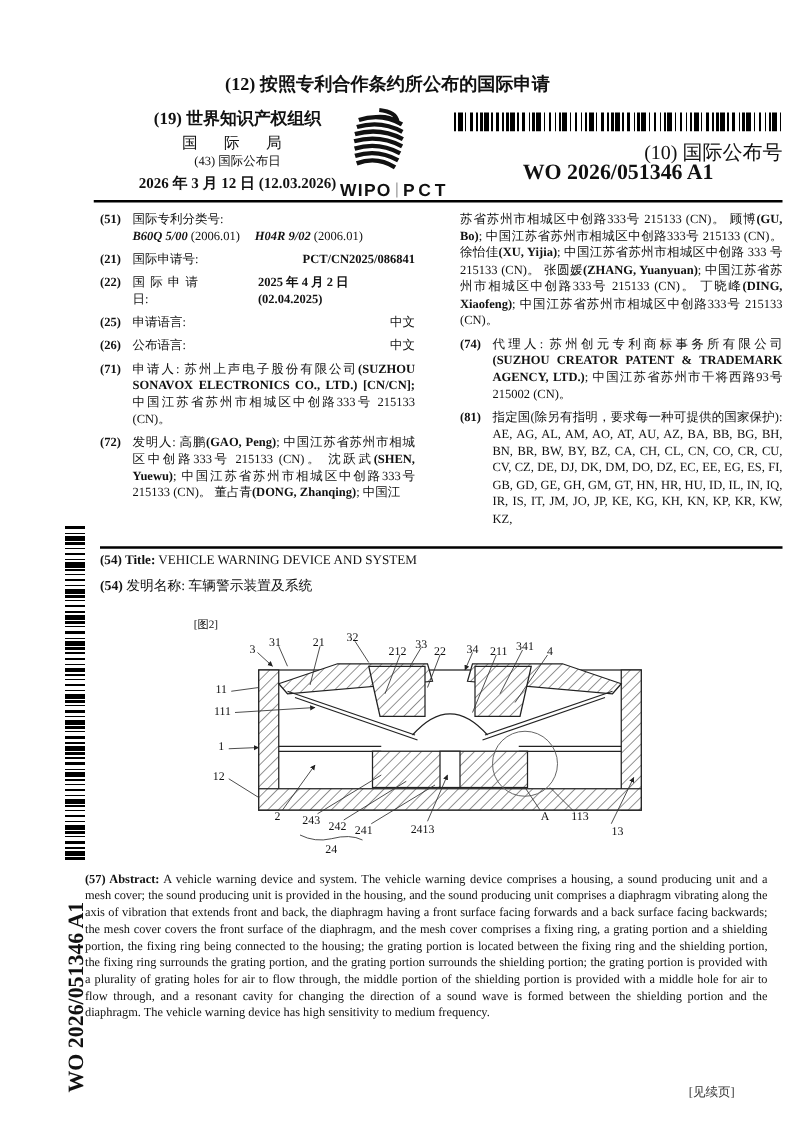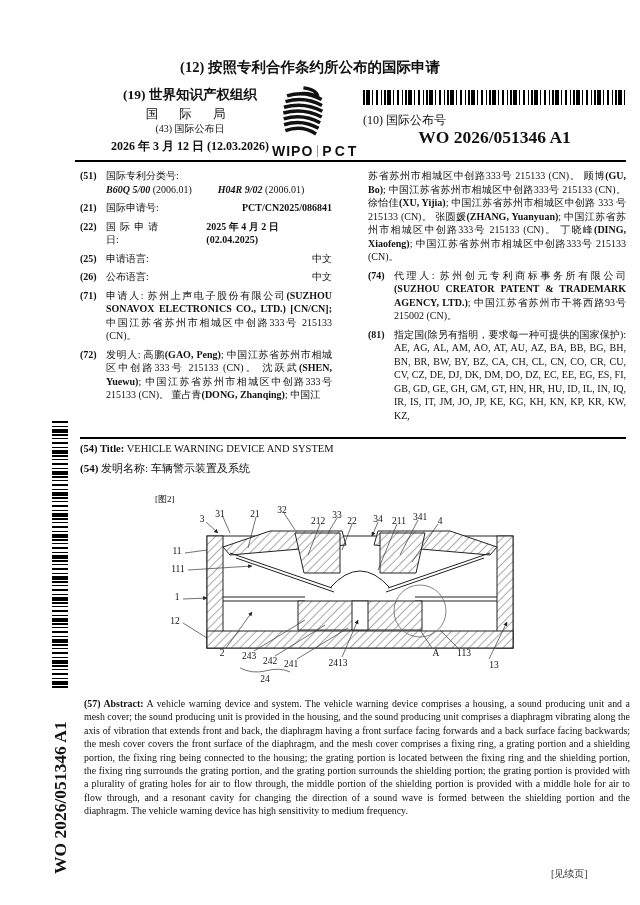--- a/index.html
+++ b/index.html
@@ -19,53 +19,53 @@
   .org-bureau{font-size:12.5px;letter-spacing:9px;margin-top:2px;}
   .date-block{top:122px;left:85px;width:210px;text-align:center;}
   .date-label{font-size:10px;font-weight:normal;}
   .date-value{font-size:12px;font-weight:bold;margin-top:2px;}
   .logo-block{top:84px;left:272px;width:108px;text-align:left;}
   .logo-text{font-family:"Liberation Sans","DejaVu Sans",sans-serif;font-weight:bold;font-size:14px;letter-spacing:1px;margin-top:1px;}
   .logo-sep{display:inline-block;width:1px;height:12px;background:#999;margin:0 4px;vertical-align:-1px;}
   .logo-pct{letter-spacing:3px;}
   .top-barcode{top:90px;left:363px;width:263px;height:15px;
     background:repeating-linear-gradient(90deg,#000 0 2px,#fff 2px 3px,#000 3px 7px,#fff 7px 9px,#000 9px 10px,#fff 10px 13px,#000 13px 15px,#fff 15px 18px,#000 18px 19px,#fff 19px 21px);}
-  .pub-label{top:112px;left:363px;width:263px;text-align:left;font-size:12px;}
+  .pub-label{top:112px;left:363px;width:263px;text-align:right;font-size:16px;}
   .pub-no{top:127px;left:363px;width:263px;text-align:center;font-size:17.5px;font-weight:bold;}
   .header-rule{top:160px;left:75px;width:551px;height:2px;background:#000;}
 
   
   .col{font-size:10px;line-height:13.5px;text-align:justify;}
   .col-left{top:169px;left:80px;width:252px;}
   .col-right{top:169px;left:368px;width:258px;}
   .entry{position:relative;padding-left:26px;margin-bottom:5px;}
   .entry .num{position:absolute;left:0;top:0;font-weight:bold;}
   .row{display:flex;gap:48px;}
   .row .val{margin-left:auto;font-weight:bold;text-align:left;}
   .row .val-plain{margin-left:auto;text-align:right;}
-  .ipc-codes{display:flex;gap:26px;}
+  .ipc-codes{display:flex;gap:12px;}
   .prio-line{display:flex;justify-content:space-between;font-weight:bold;}
 
   
   .side-barcode{top:420px;left:52px;width:16px;height:268px;
     background:repeating-linear-gradient(0deg,#000 0 2px,#fff 2px 3px,#000 3px 7px,#fff 7px 9px,#000 9px 10px,#fff 10px 13px,#000 13px 15px,#fff 15px 18px,#000 18px 19px,#fff 19px 21px);}
   .side-pubno{top:874px;left:50px;width:186px;transform:rotate(-90deg);transform-origin:0 0;
     font-size:17.5px;font-weight:bold;white-space:nowrap;}
 
   
   .thick-rule{top:437px;left:80px;width:546px;height:2px;background:#000;}
   .title-en{top:443px;left:80px;width:546px;font-size:10.5px;}
   .title-cn{top:461px;left:80px;width:546px;font-size:11px;}
 
   
   .fig-caption{top:493px;left:155px;font-size:9px;}
   .figure-wrap{top:500px;left:90px;width:460px;height:195px;}
 
   
-  .abstract{top:697px;left:84px;width:546px;font-size:9.9px;line-height:13.4px;text-align:justify;}
+  .abstract{top:697px;left:68px;width:546px;font-size:9.9px;line-height:13.4px;text-align:justify;}
 
   .footer-note{top:867px;left:551px;font-size:10px;color:#333;}
 </style>
 </head>
 <body>
 
 <div class="abs doc-type">(12) 按照专利合作条约所公布的国际申请</div>
 
 <div class="abs org-block">
   <div class="org-name">(19) 世界知识产权组织</div>

